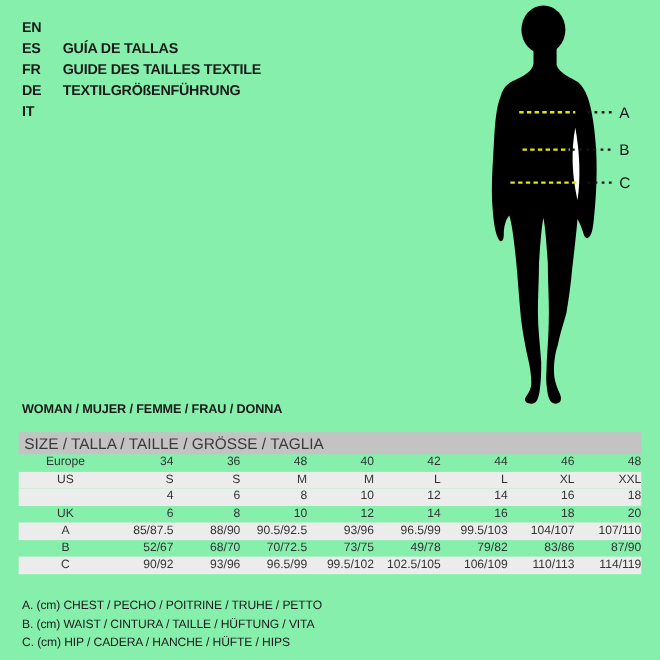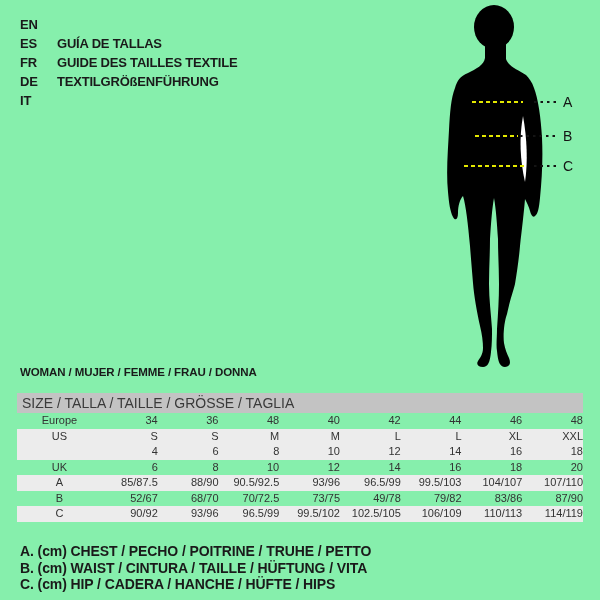--- a/index.html
+++ b/index.html
@@ -19,21 +19,21 @@
   .size-table{position:absolute;left:17px;top:393px;width:566px;}
   .thead{height:20px;line-height:20px;background:var(--header-bg,#c3c3c3);
          padding-left:5px;font-size:14px;color:#3a3a3a;box-sizing:border-box;}
   .trow{display:grid;grid-template-columns:80px repeat(8,1fr);
         height:15.5px;line-height:15.5px;font-size:11px;color:#333;}
   .trow.shaded{background:var(--shade-bg,#ececec);}
   .trow .lbl{padding-left:5px;text-align:center;}
   .trow .val{text-align:right;}
   
   .legend{position:absolute;left:20px;top:543px;}
-  .legend-line{font-weight:bold;font-size:14px;line-height:16.5px;letter-spacing:-0.1px;}
+  .legend-line{font-weight:normal;font-size:11px;line-height:16.5px;letter-spacing:-0.1px;}
 </style>
 </head>
 <body>
 
 <div class="canvas">
 
   <div class="lang-list">
       <div class="lang-row">
         <span class="lang-code">EN</span>
       </div>

